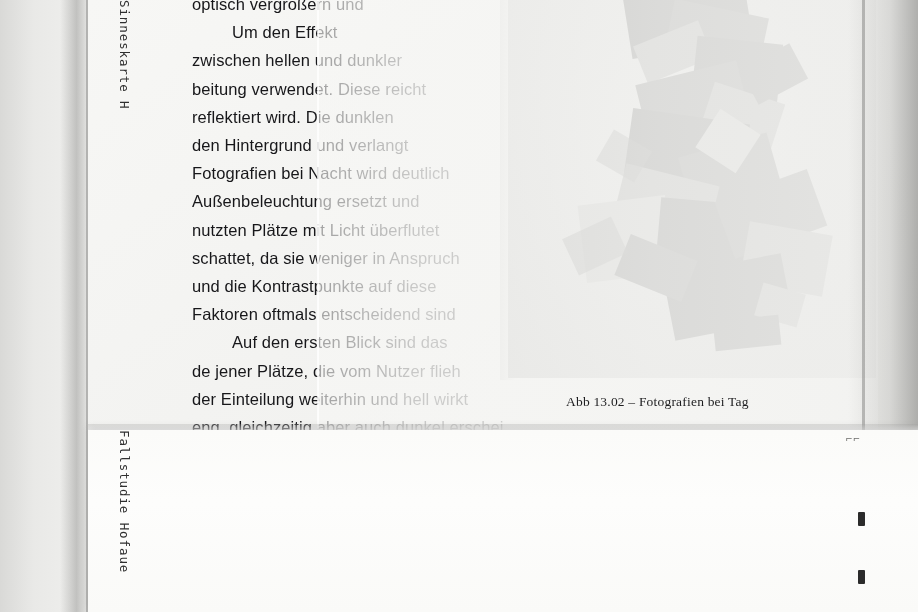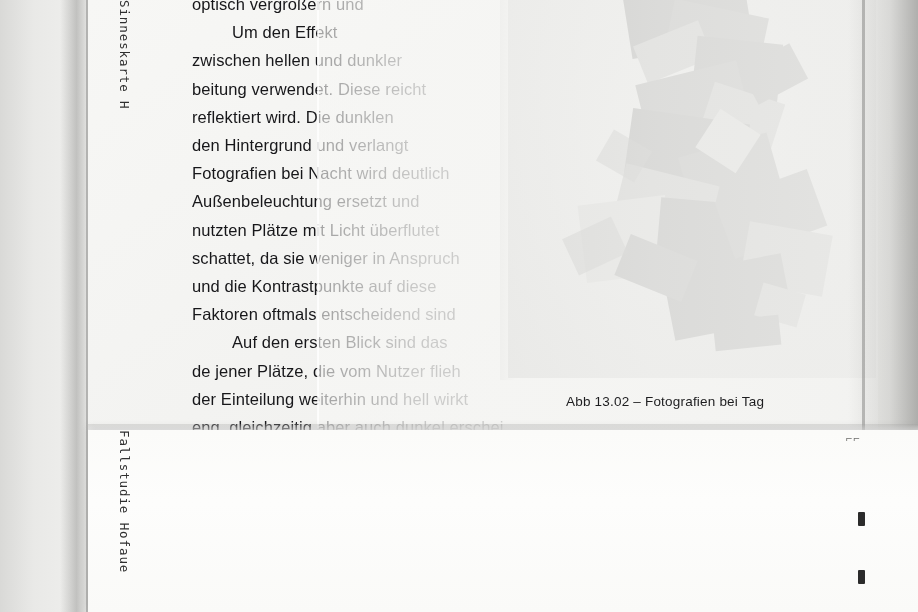--- a/index.html
+++ b/index.html
@@ -150,21 +150,21 @@
     background: #30302f;
   }
   .frag.light { background: #9c9c99; }
   .frag.mid   { background: #6a6a68; }
   .frag.dark  { background: #1d1d1c; }
   .frag.soft  { background: rgba(60,60,58,0.55); }
 
   .caption {
     position: absolute;
     left: 566px; top: 394px;
-    font-family: Liberation Sans, sans-serif;
+    font-family: Liberation Serif, serif;
     font-size: 13.5px;
     color: #1d1d1f;
     letter-spacing: 0.2px;
   }
 
   .photo-softshadow {
     position: absolute;
     left: 500px; top: -12px;
     width: 16px; height: 392px;
     background: linear-gradient(to right, rgba(150,150,148,0.35), rgba(150,150,148,0));

